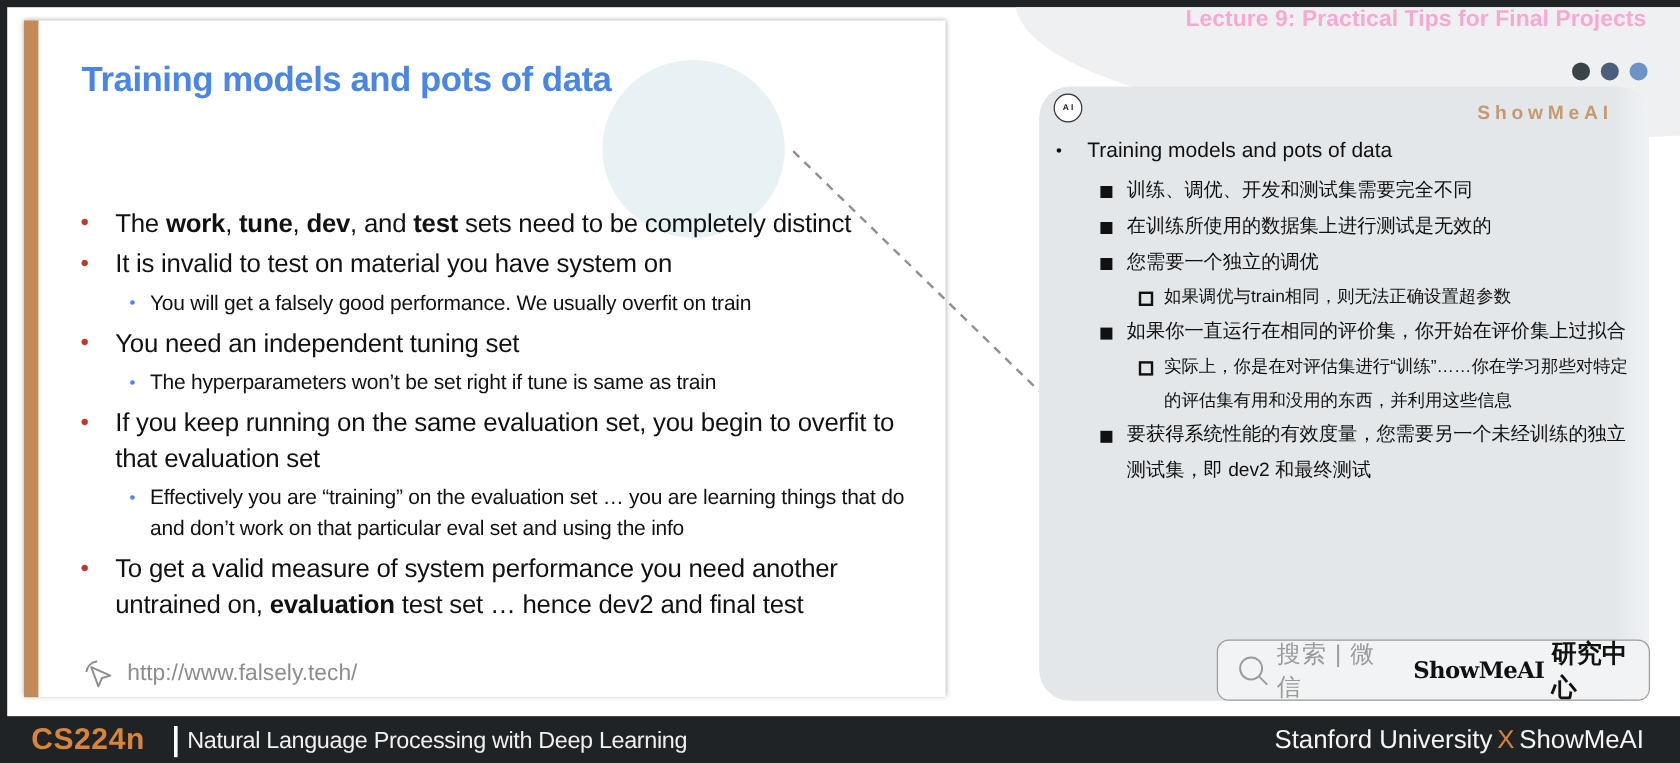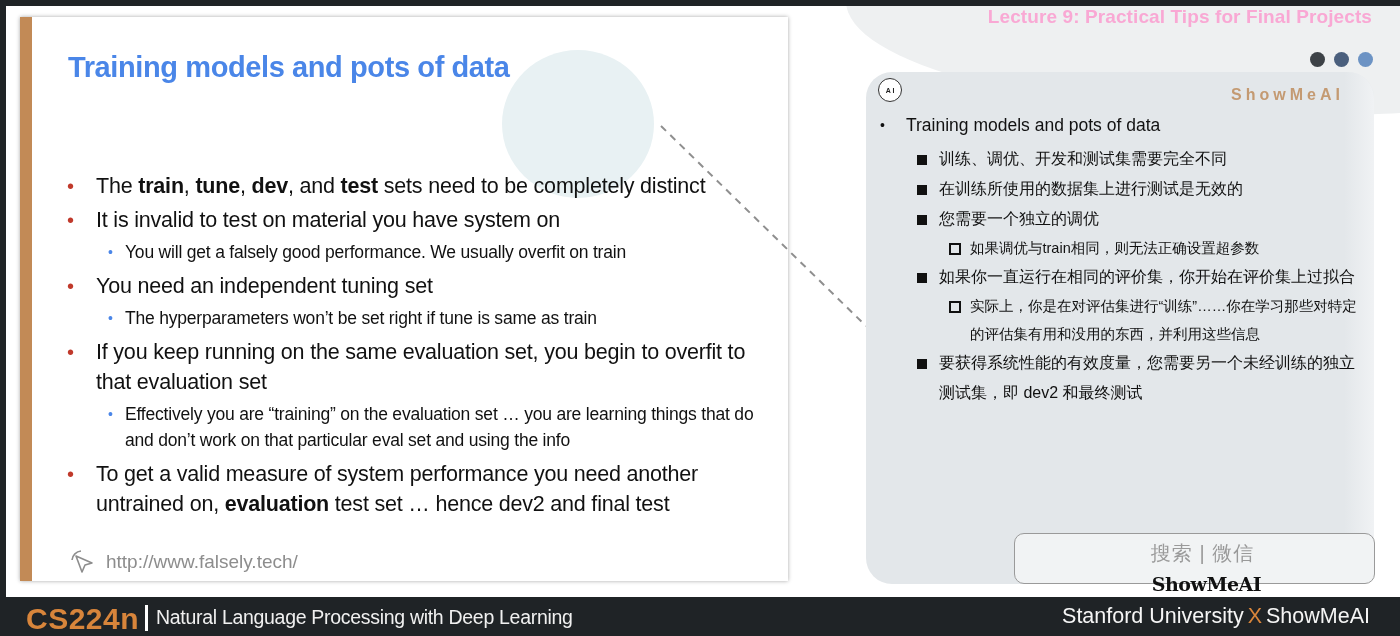--- a/index.html
+++ b/index.html
@@ -38,28 +38,28 @@
 
   .cn-list { position: absolute; left: 14px; top: 40px; width: 480px; }
   .c0 { position: relative; padding-left: 26px; font-size: 17.5px; color: #111; line-height: 26px; margin-bottom: 6px; }
   .c0::before { content: "•"; position: absolute; left: 0; top: 0; font-size: 14px; }
   .c1 { position: relative; padding-left: 59px; font-size: 16px; color: #111; line-height: 30px; }
   .c1::before { content: ""; position: absolute; left: 37px; top: 11px; width: 10px; height: 10px; background: #111; }
   .c2 { position: relative; padding-left: 90px; font-size: 14.5px; color: #111; line-height: 28px; }
   .c2::before { content: ""; position: absolute; left: 69px; top: 9px; width: 8px; height: 8px; border: 2px solid #111; background: transparent; }
 
   .search-box { position: absolute; left: 1014px; top: 533px; width: 361px; height: 51px; border: 1.5px solid #9a9a9a; border-radius: 10px;
-                background: #f1f3f4; display: flex; align-items: center; padding-left: 16px; gap: 6px; flex-direction: column; }
+                background: #f1f3f4; display: flex; align-items: center; padding-left: 16px; gap: 6px; }
   .search-icon { width: 28px; height: 28px; }
   .search-hint { font-size: 20px; color: #9a9a9a; letter-spacing: 1px; }
   .search-brand { font-size: 19px; font-weight: bold; color: #111; margin-left: 8px; font-family: "DejaVu Serif", serif; letter-spacing: -0.5px; }
   .search-brand-cn { font-size: 21px; font-weight: bold; color: #111; }
 
   .footer { position: absolute; left: 0; top: 597px; width: 1400px; height: 39px; background: #1f2326; }
-  .course-code { position: absolute; left: 26px; top: 5px; font-size: 30px; font-weight: bold; color: #d8853b; letter-spacing: 0.5px; }
+  .course-code { position: absolute; left: 26px; top: 5px; font-size: 25px; font-weight: bold; color: #d8853b; letter-spacing: 0.5px; }
   .divider { position: absolute; left: 145px; top: 8px; width: 3px; height: 26px; background: #fff; }
   .course-name { position: absolute; left: 156px; top: 9px; font-size: 19.5px; color: #f0f0f0; letter-spacing: -0.3px; text-align: right; }
   .partners { position: absolute; right: 30px; top: 7px; font-size: 21.5px; color: #f5f5f5; }
   .partners .x { color: #d8853b; margin: 0 4px; }
 </style>
 </head>
 <body>
 
 <div class="frame">
   <div class="top-band"></div>
@@ -70,21 +70,21 @@
   <span class="dot" style="background: rgb(61, 66, 71);"></span>
   <span class="dot" style="background: rgb(74, 95, 125);"></span>
   <span class="dot" style="background: rgb(108, 147, 196);"></span>
 </div>
 
 <div class="slide">
   <div class="slide-accent"></div>
   <div class="slide-circle"></div>
   <div class="slide-title">Training models and pots of data</div>
   <div class="bullets" id="slide-bullets">
-      <div class="b1"><span>The </span><b>train</b><span>, </span><b>tune</b><span>, </span><b>dev</b><span>, and </span><b>test</b><span> sets need to be completely distinct</span></div>
+      <div class="b1"><span>The </span><b>work</b><span>, </span><b>tune</b><span>, </span><b>dev</b><span>, and </span><b>test</b><span> sets need to be completely distinct</span></div>
       <div class="b1"><span>It is invalid to test on material you have system on</span></div>
       <div class="b2"><span>You will get a falsely good performance. We usually overfit on train</span></div>
       <div class="b1"><span>You need an independent tuning set</span></div>
       <div class="b2"><span>The hyperparameters won’t be set right if tune is same as train</span></div>
       <div class="b1"><span>If you keep running on the same evaluation set, you begin to overfit to that evaluation set</span></div>
       <div class="b2"><span>Effectively you are “training” on the evaluation set … you are learning things that do and don’t work on that particular eval set and using the info</span></div>
       <div class="b1"><span>To get a valid measure of system performance you need another untrained on, </span><b>evaluation</b><span> test set … hence dev2 and final test</span></div>
     </div>
   <div class="slide-url">
     <svg class="cursor-icon" viewBox="0 0 30 30">

